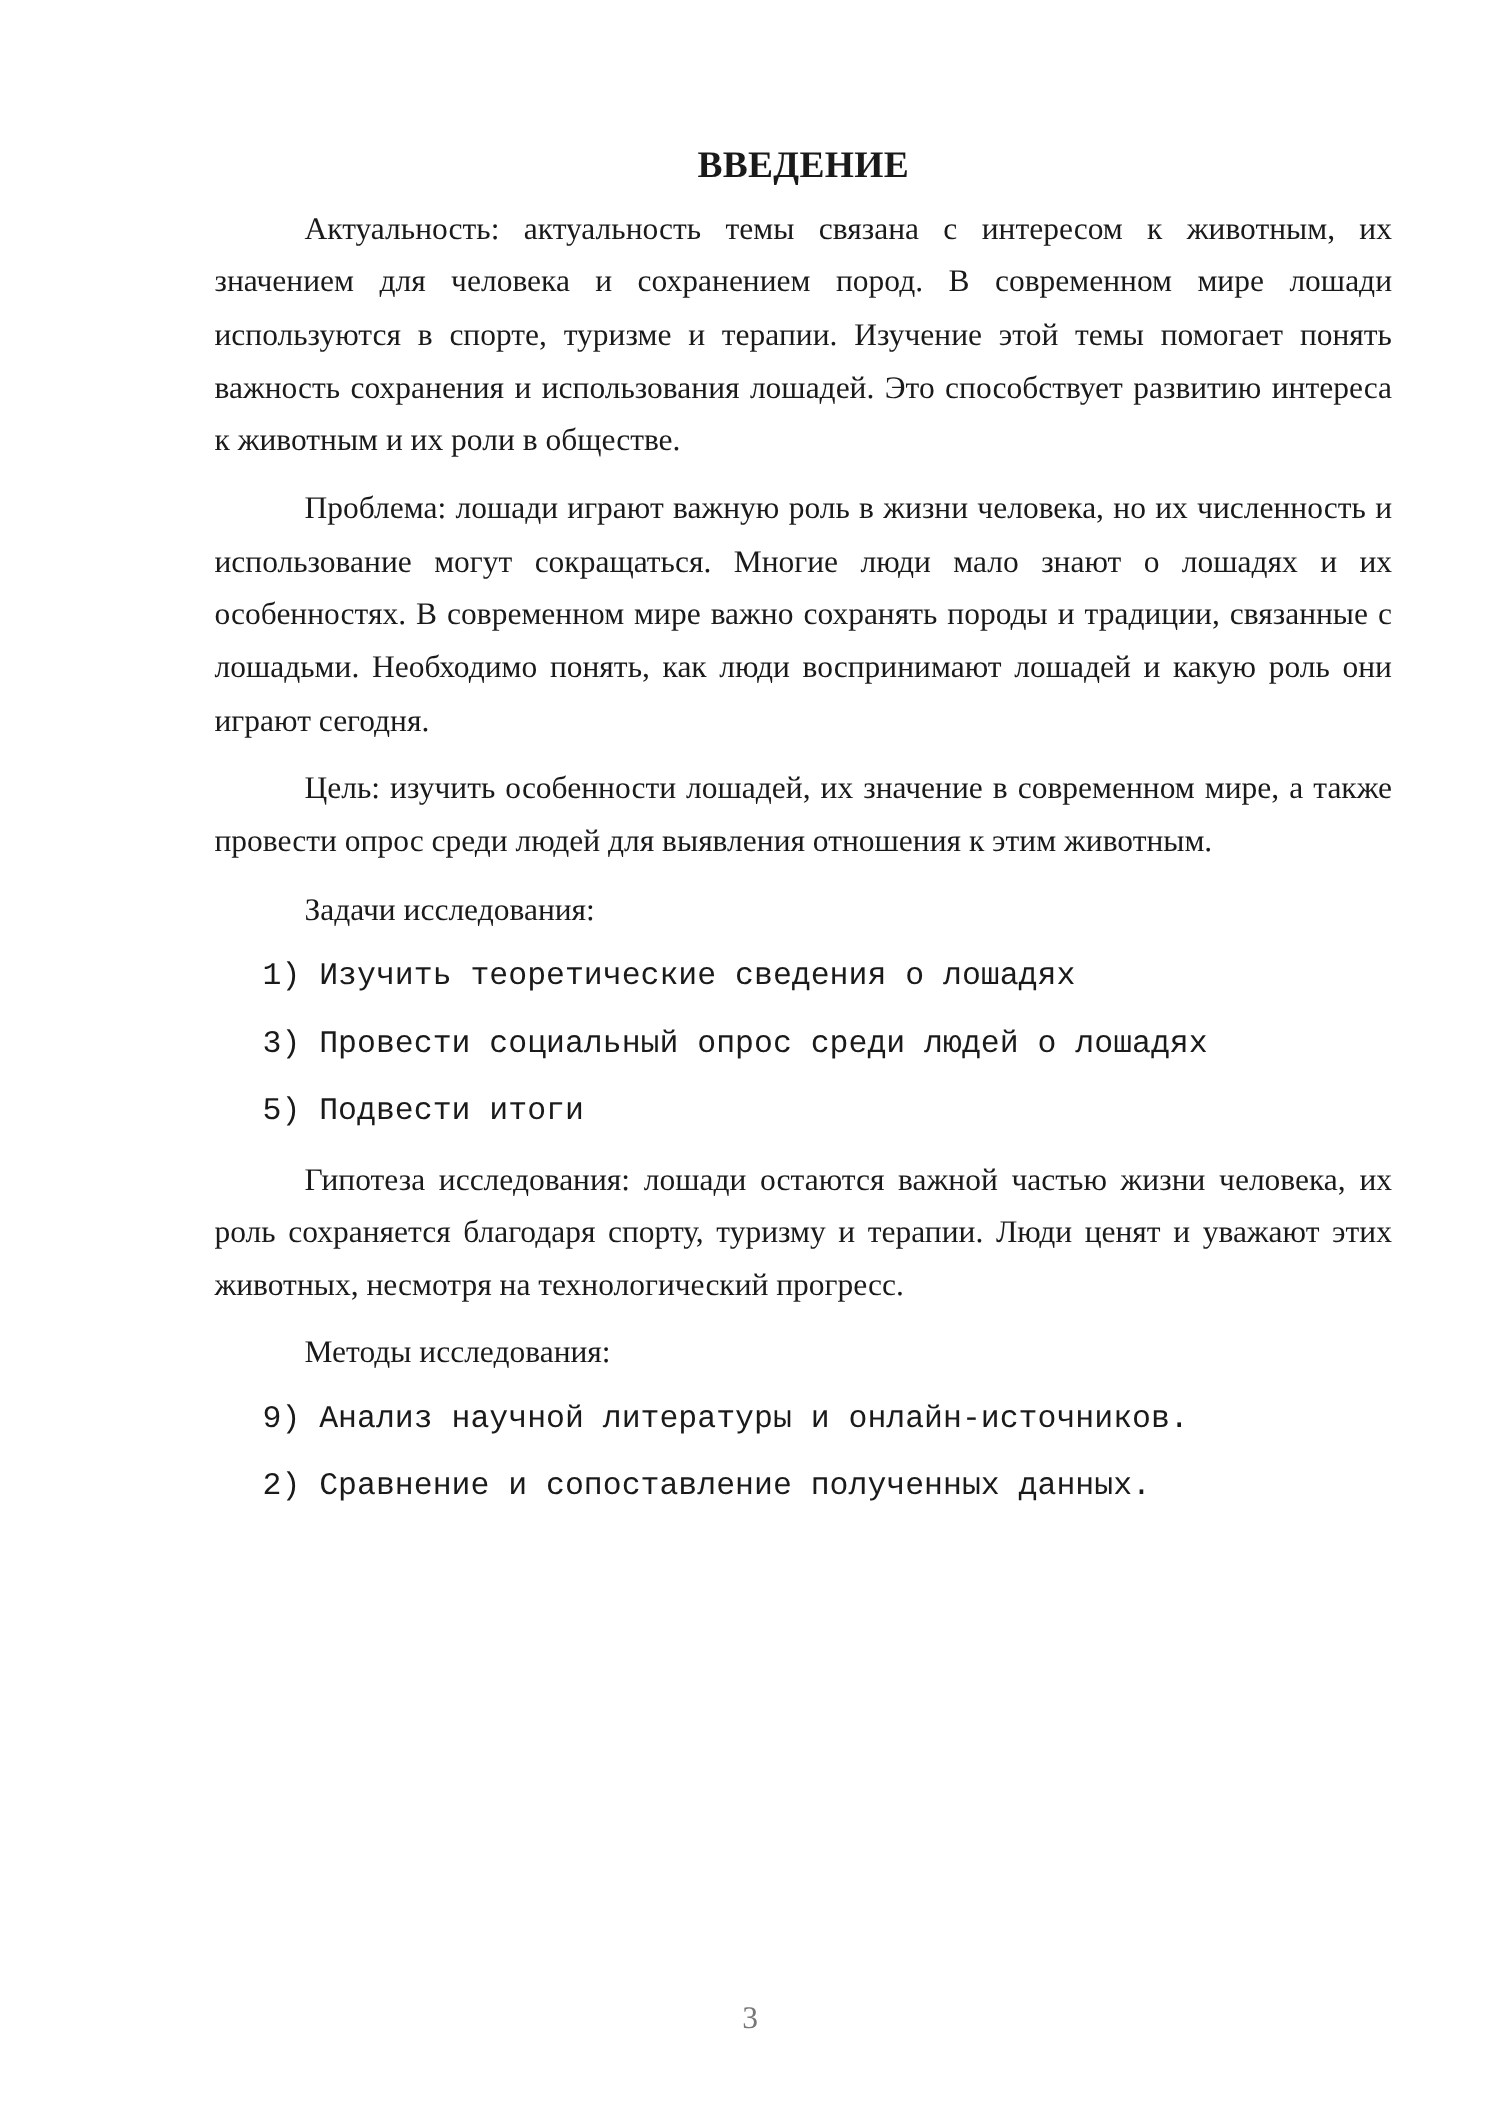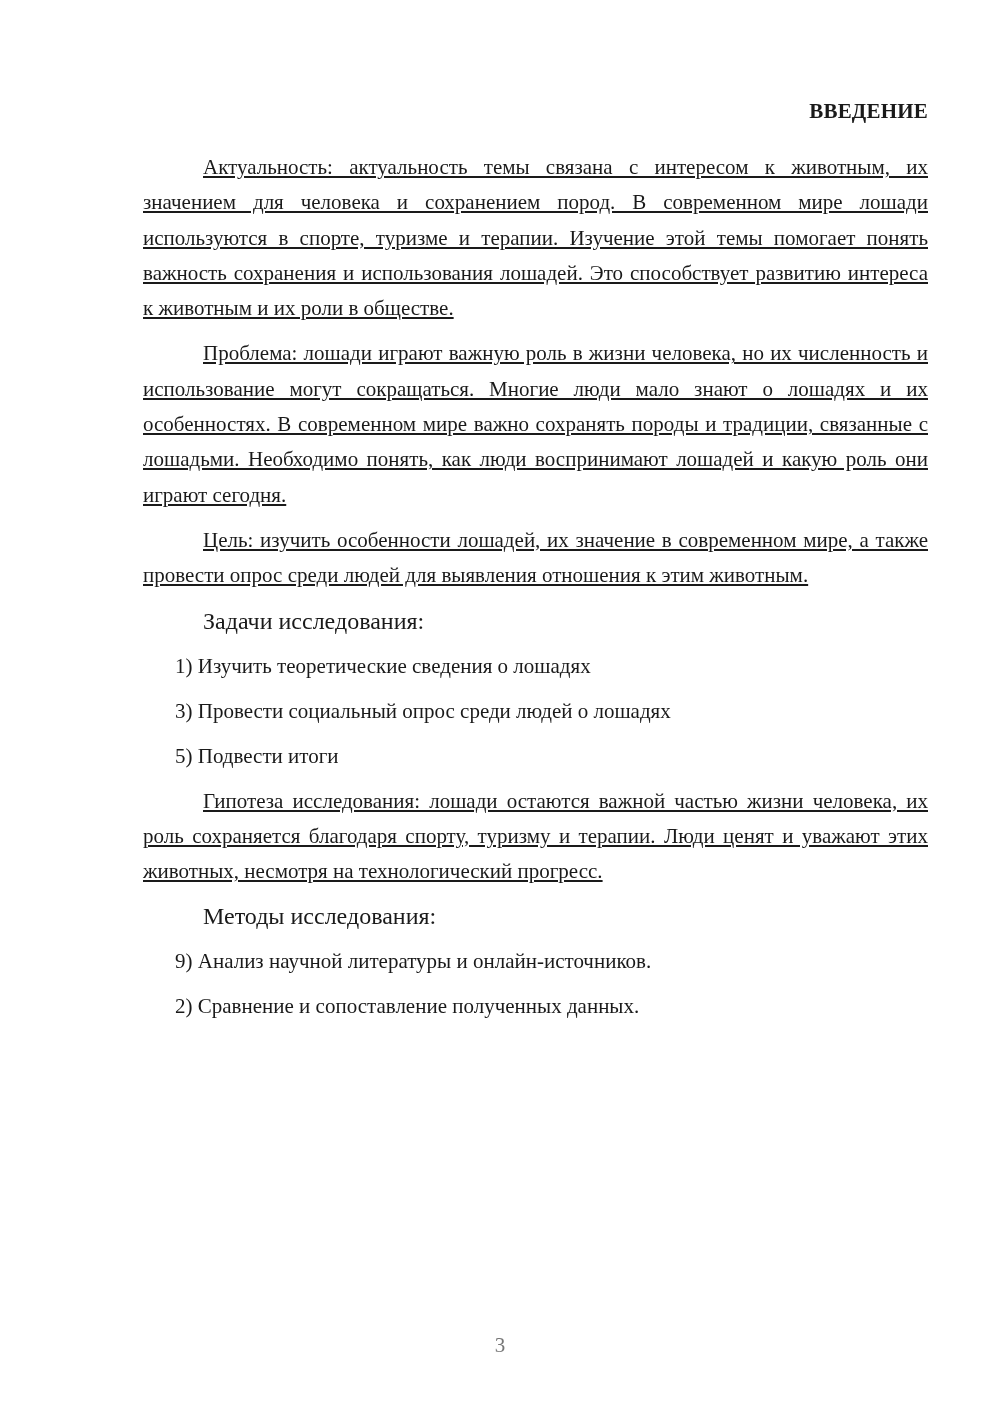--- a/index.html
+++ b/index.html
@@ -15,48 +15,48 @@
       font-family: "Liberation Serif", "DejaVu Serif", serif;
       color: #1a1a1a;
     }
     .page {
       position: absolute;
       left: 143px;
       top: 96px;
       width: 785px;
     }
     .title {
-      text-align: right;
+      text-align: center;
       font-weight: bold;
-      font-size: 21px;
+      font-size: 25px;
       line-height: 30px;
-      margin: 0 0 24px 0;
+      margin: 0 0 9px 0;
       letter-spacing: 0.2px;
     }
     .para {
       font-size: 21px;
       line-height: 35.3px;
       text-align: justify;
       text-indent: 60px;
       margin: 0 0 10px 0;
-      text-decoration: underline;
     }
     .single {
-      font-size: 24px;
+      font-size: 21px;
       line-height: 35px;
       text-indent: 60px;
       margin: 0 0 10px 0;
       white-space: nowrap;
     }
     .list-item {
       font-size: 21px;
       line-height: 35px;
       padding-left: 32px;
       margin: 0 0 10px 0;
       white-space: nowrap;
+      font-family: Liberation Mono, monospace;
     }
     .page-number {
       position: absolute;
       left: 0;
       width: 1000px;
       top: 1333px;
       text-align: center;
       font-size: 21px;
       color: #777777;
     }

